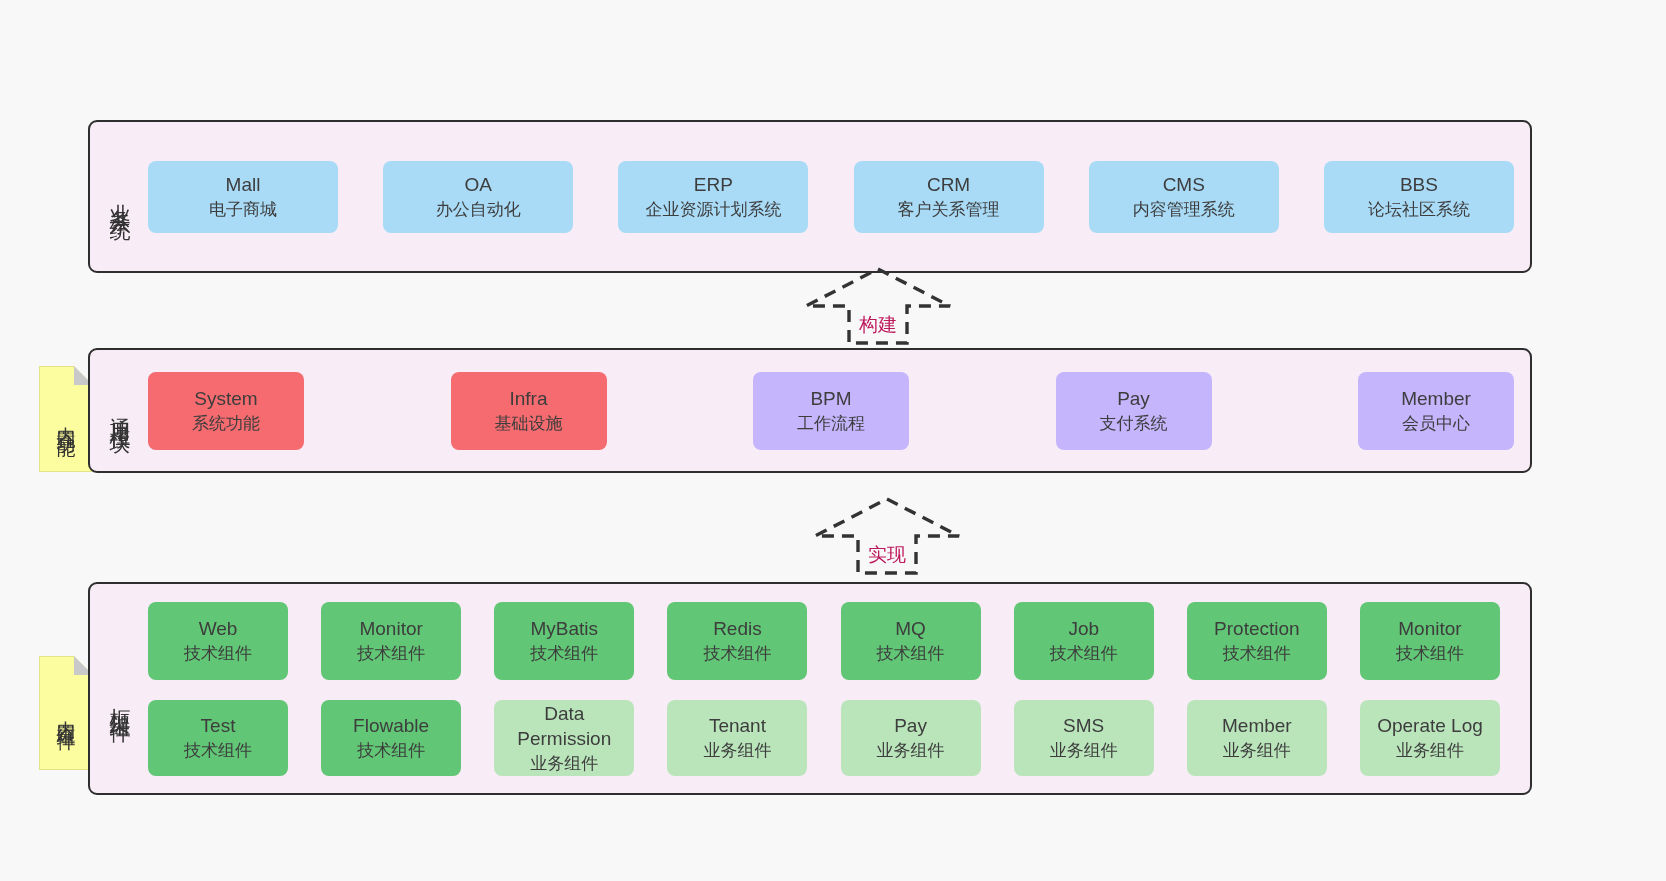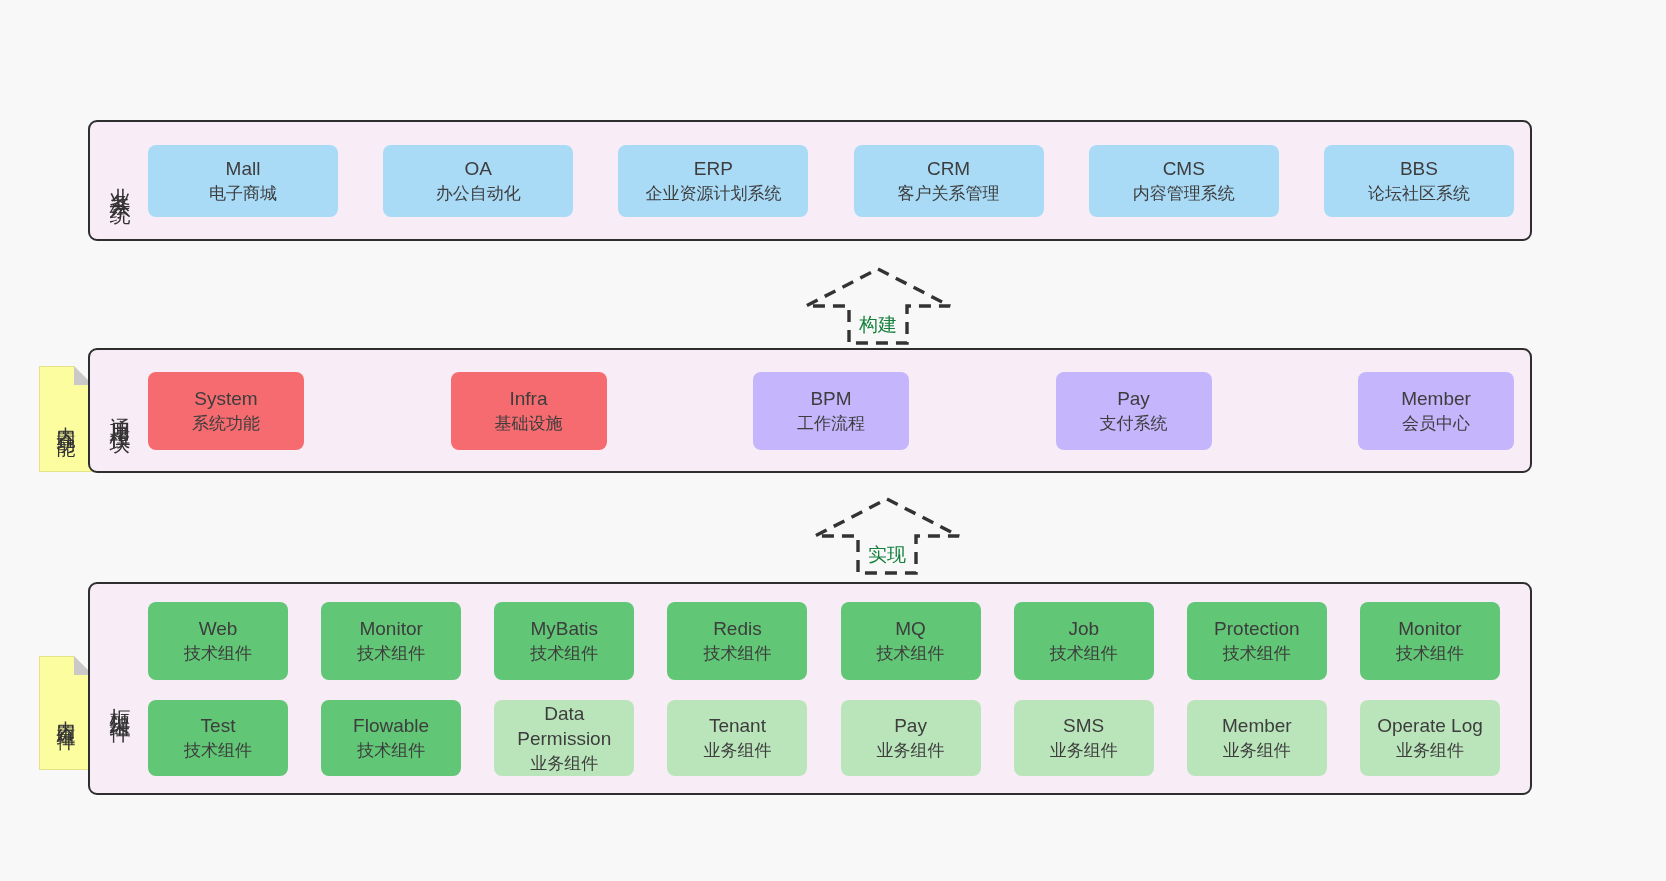--- a/index.html
+++ b/index.html
@@ -6,21 +6,21 @@
   body{
     width:1666px;height:881px;position:relative;overflow:hidden;
     background:#f8f8f8;
     font-family:"Liberation Sans","DejaVu Sans",sans-serif;
     color:#3d3d3d;
   }
   .layer{
     position:absolute;left:88px;width:1444px;box-sizing:border-box;
     background:#f8edf6;border:2px solid #2e2e2e;border-radius:9px;
   }
-  #business{top:120px;height:121px;}
+  #business{top:120px;height:153px;}
   #modules{top:348px;height:125px;}
   #components{top:582px;height:213px;padding-left:42px;}
 
   .side-label{
     position:absolute;left:16px;top:50%;transform:translateY(-50%);
     writing-mode:vertical-lr;text-orientation:upright;
     font-size:21px;letter-spacing:5px;color:#333;white-space:nowrap;
   }
   #components .side-label{top:56%;}
 
@@ -69,21 +69,21 @@
     writing-mode:vertical-lr;text-orientation:upright;
     font-size:19px;letter-spacing:4px;color:#333;white-space:nowrap;
   }
 
   .arrow{position:absolute;width:150px;height:80px;}
   #arrow1{left:803px;top:266px;}
   #arrow2{left:812px;top:496px;}
   .arrow svg{display:block;}
   .arrow-label{
     position:absolute;left:50%;top:46px;transform:translateX(-50%);
-    background:#f8f8f8;font-size:19px;padding:0 3px;color:#15803d;
+    background:#f8f8f8;font-size:19px;padding:0 3px;color:#be185d;
     white-space:nowrap;
   }
 </style>
 </head>
 <body>
 
 <div class="layer" id="business">
   <div class="side-label">业务系统</div>
   <div class="row">
     <div class="box blue">

